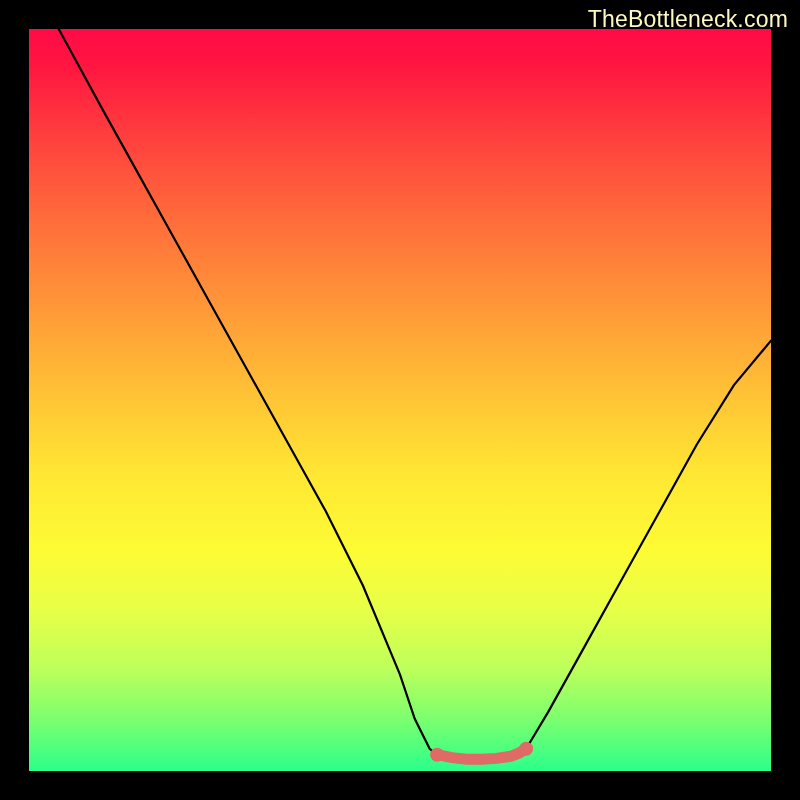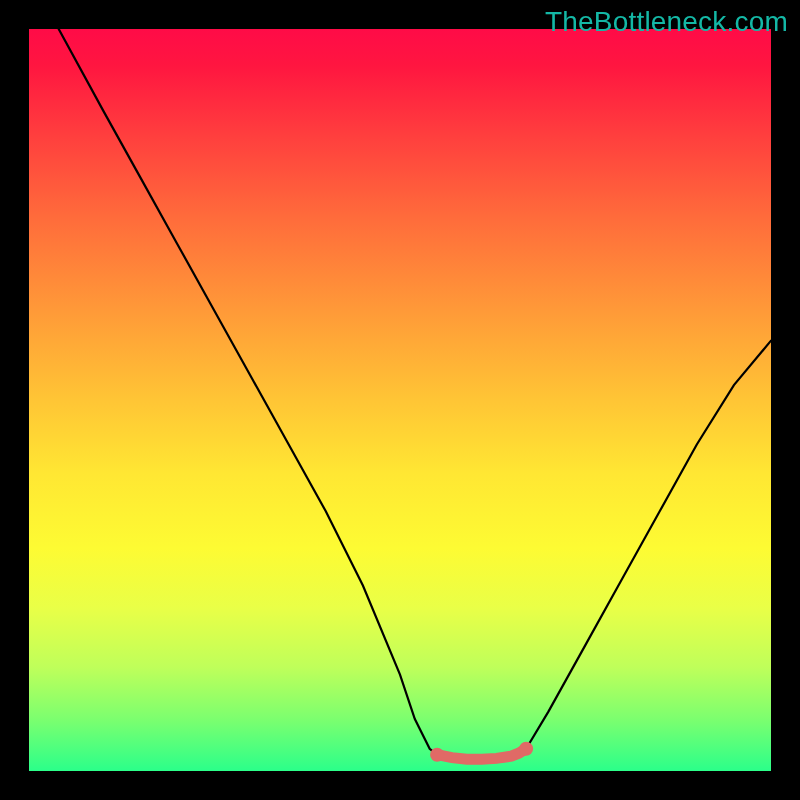--- a/index.html
+++ b/index.html
@@ -40,22 +40,22 @@
       #e9ff47 78%,
       #bfff5a 86%,
       #7cff6f 93%,
       #2bff8a 100%
     );
   }
   .attribution {
     position: absolute;
     top: 6px;
     right: 12px;
-    color: #14b8a6;
-    font-size: 28px;
+    color: #fef9c3;
+    font-size: 23px;
     font-weight: 400;
     z-index: 20;
     letter-spacing: 0.2px;
   }
   svg.curves {
     position: absolute;
     inset: 0;
     width: 100%;
     height: 100%;
   }

